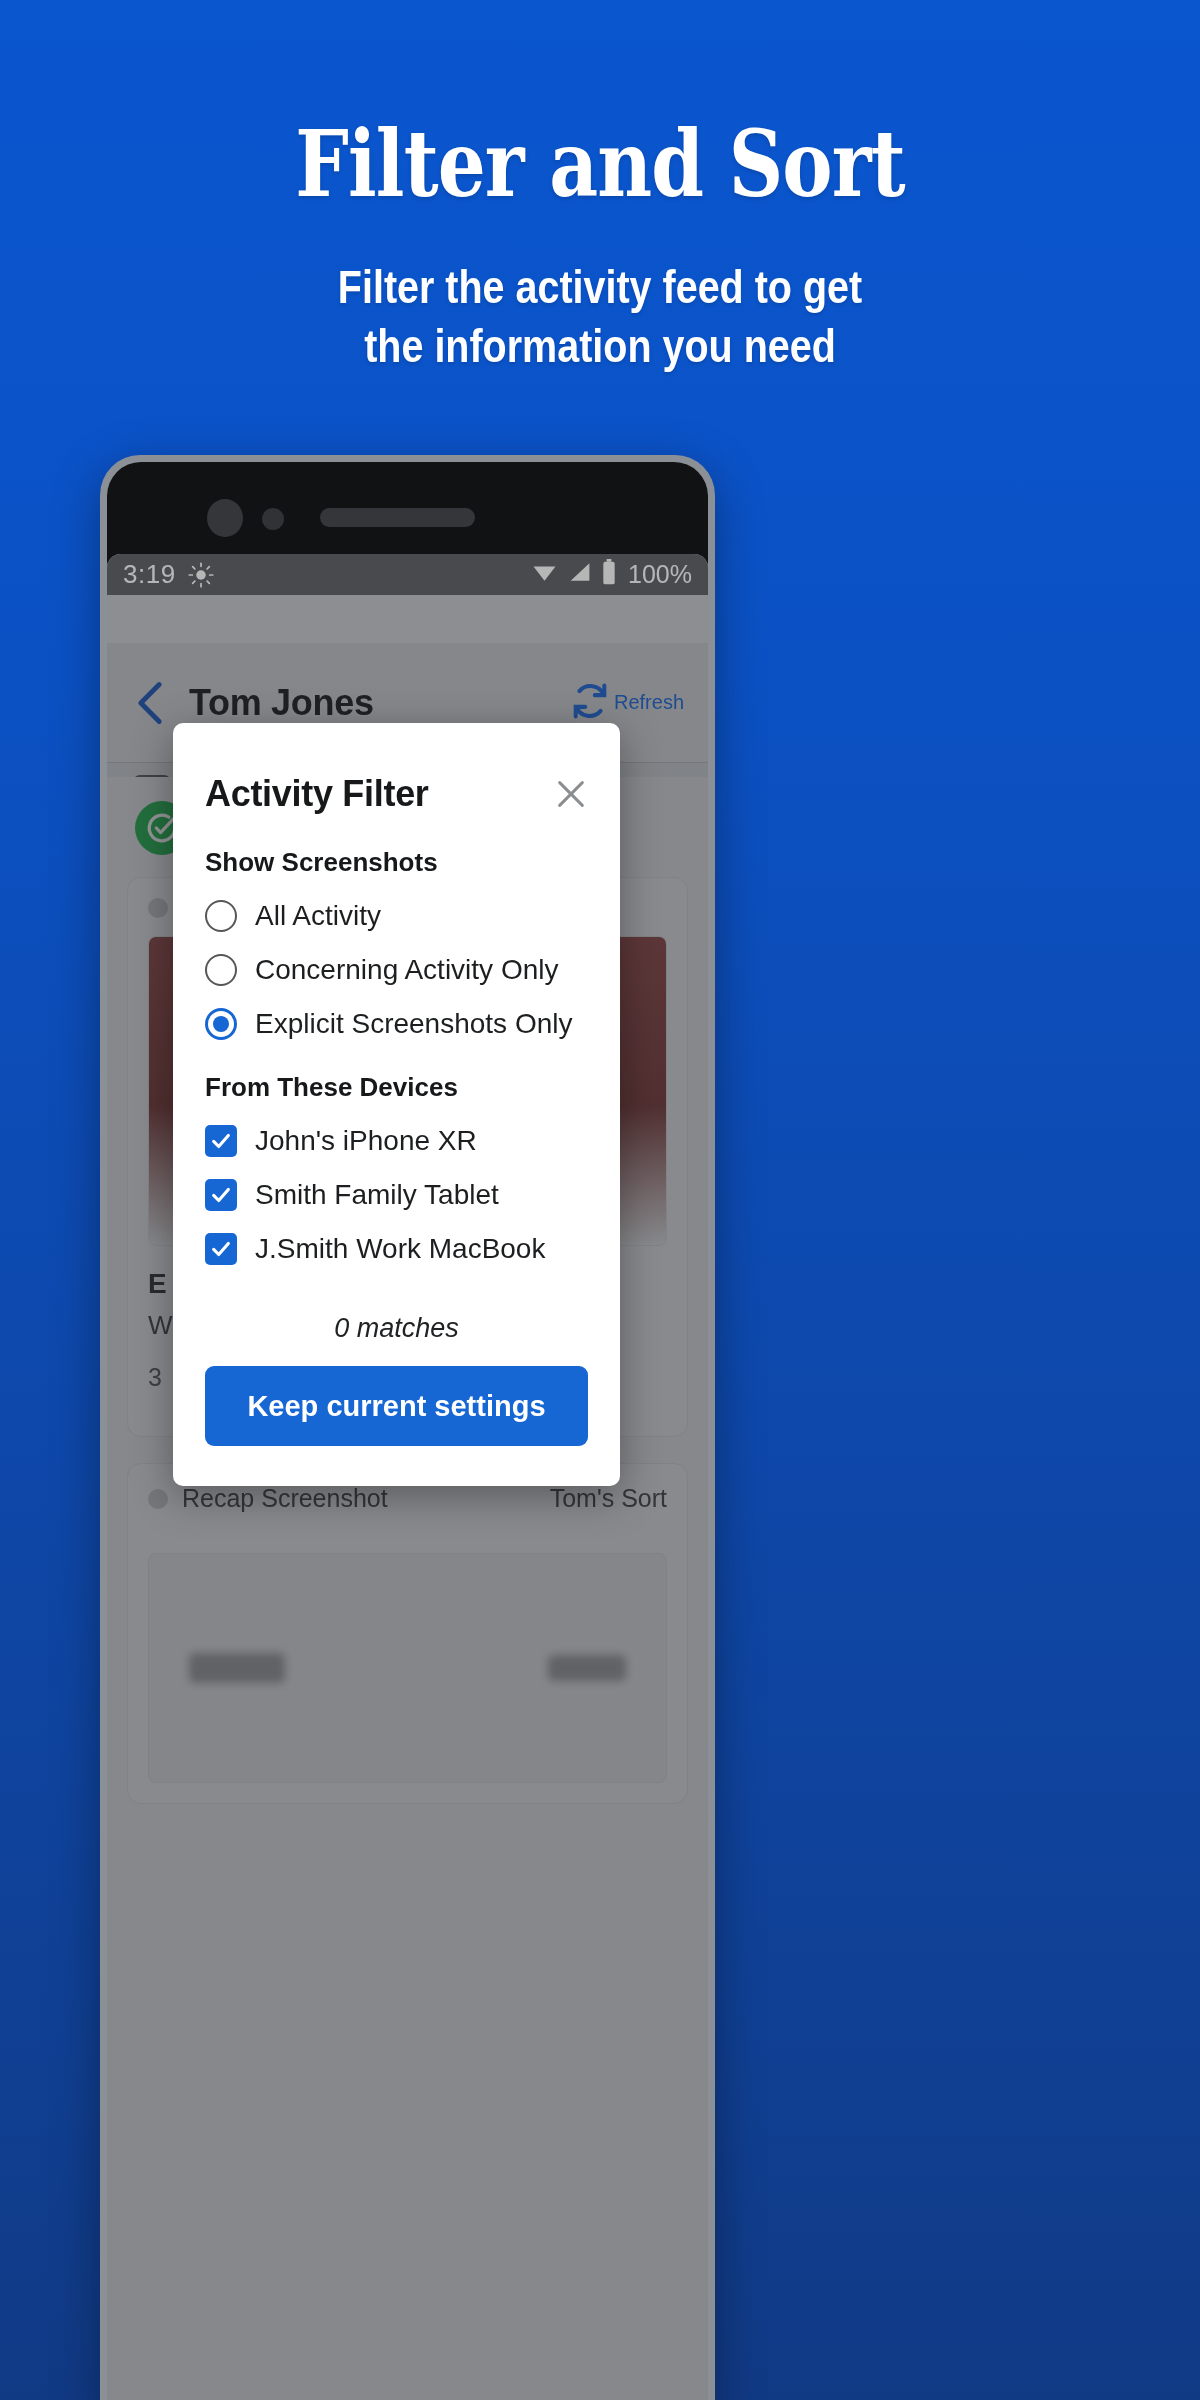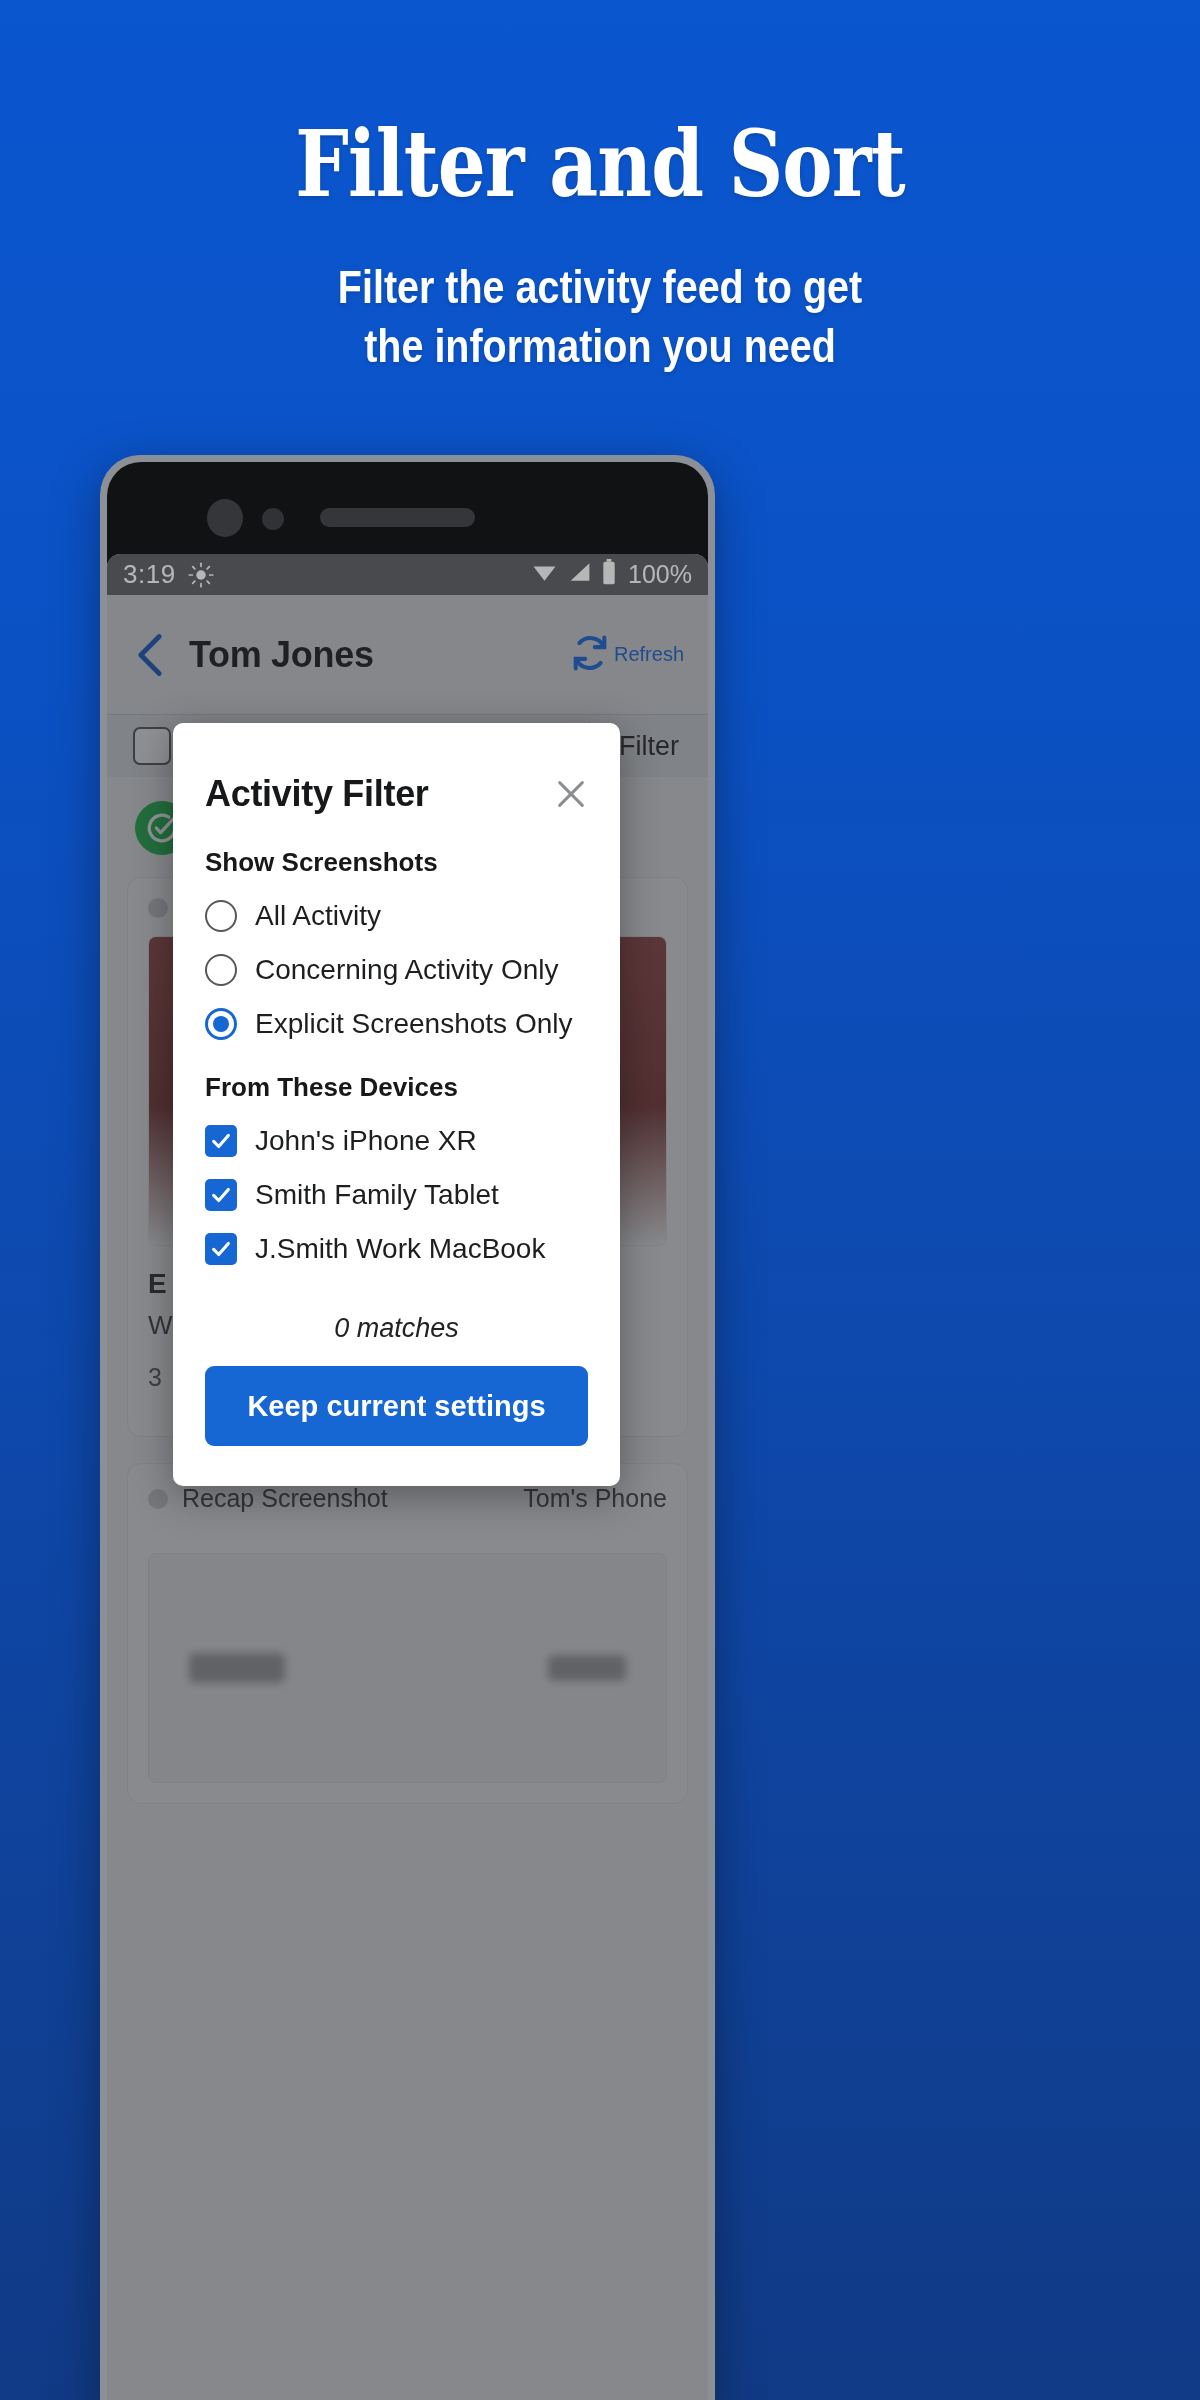--- a/index.html
+++ b/index.html
@@ -118,20 +118,21 @@
   .sb-pct { font-size: 25px; margin-left: 2px; }
 
   .appbar {
     height: 120px;
     background: #b5b8bb;
     display: flex;
     align-items: center;
     padding: 0 18px 0 26px;
     position: relative;
     border-bottom: 1px solid #9ca0a4;
+    margin-top: 48px;
   }
   .back-chevron { width: 34px; height: 46px; flex: 0 0 auto; }
   .appbar-title {
     margin-left: 22px;
     font-size: 36px;
     font-weight: bold;
     color: #1b1c1e;
     letter-spacing: -0.3px;
   }
   .refresh-wrap {
@@ -420,21 +421,21 @@
           <div class="thumb"></div>
           <div class="card-title">E</div>
           <div class="card-sub">W</div>
           <div class="card-time">3</div>
         </div>
 
         <div class="card card2">
           <div class="card-head">
             <span class="dot"></span>
             <span>Recap Screenshot</span>
-            <span class="right">Tom's Phone</span>
+            <span class="right">Tom's Sort</span>
           </div>
           <div class="thumb2">
             <span class="blob" style="width:96px;height:30px;"></span>
             <span class="blob" style="width:78px;height:26px;"></span>
           </div>
         </div>
       </div>
 
       <div class="scrim"></div>
     </div>

